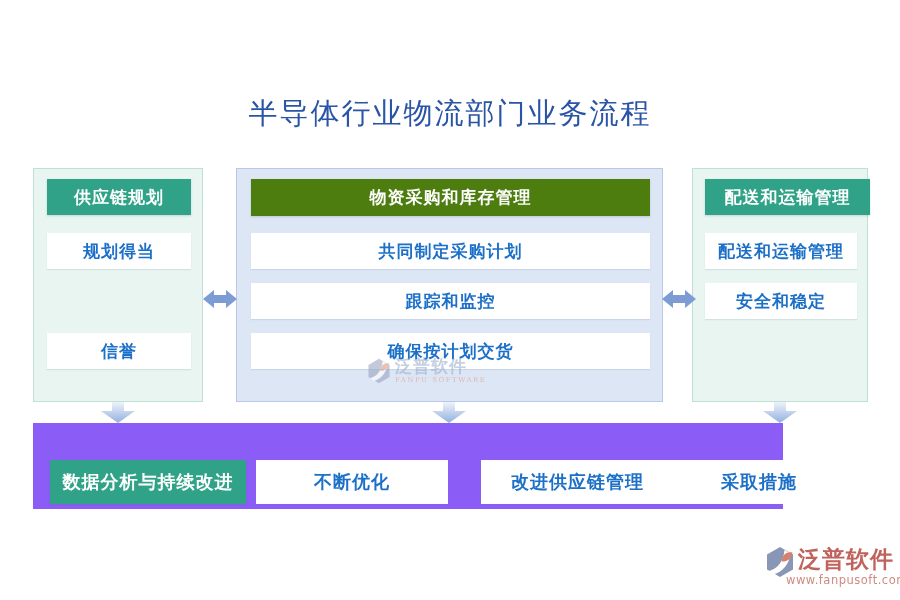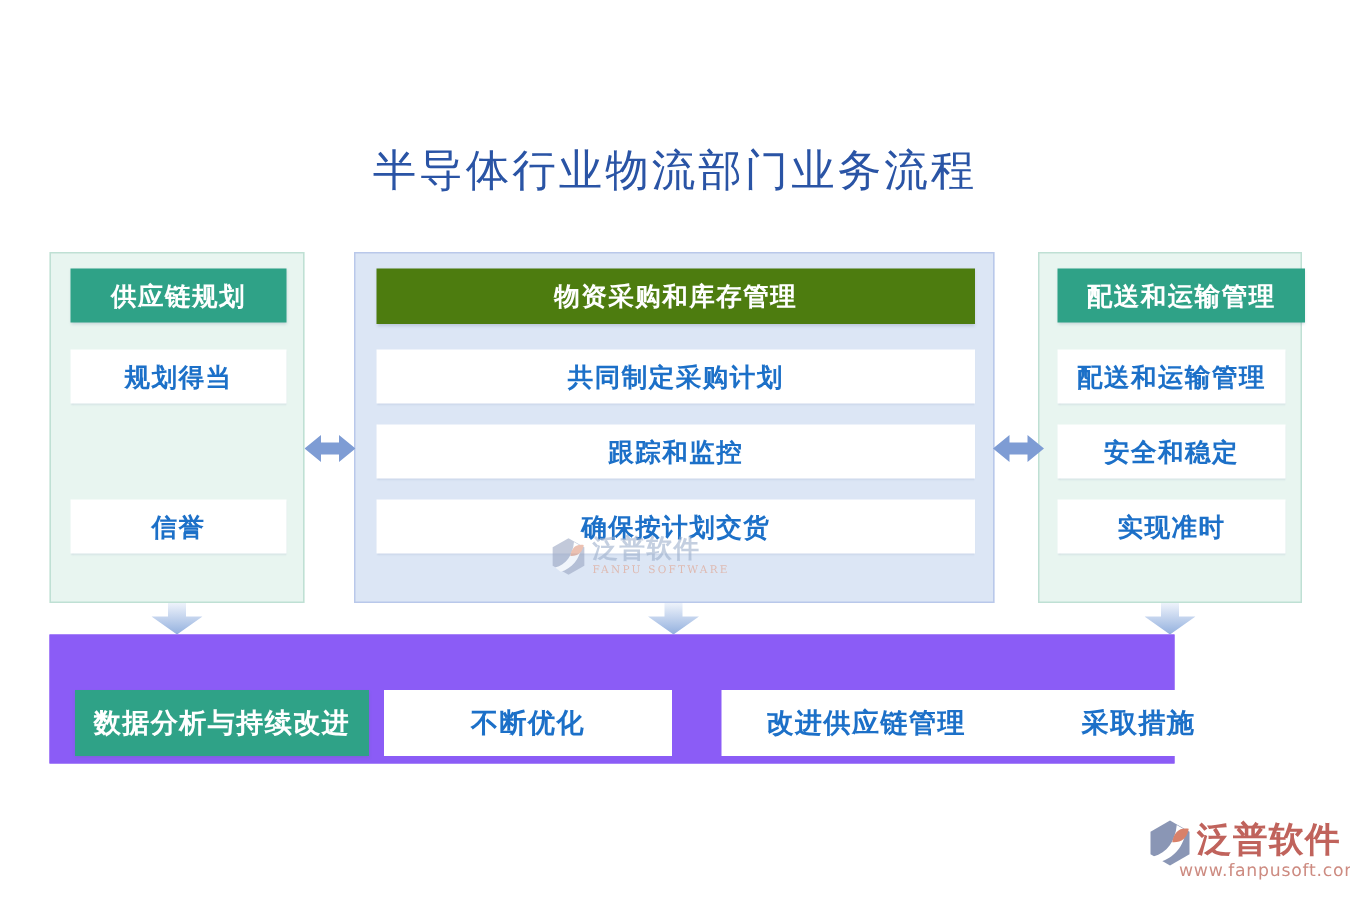--- a/index.html
+++ b/index.html
@@ -70,21 +70,20 @@
     <div class="hdr b" style="left:14px;top:10px;width:399px;height:37px;">物资采购和库存管理</div>
     <div class="node" style="left:14px;top:64px;width:399px;height:36px;">共同制定采购计划</div>
     <div class="node" style="left:14px;top:114px;width:399px;height:36px;">跟踪和监控</div>
     <div class="node" style="left:14px;top:164px;width:399px;height:36px;">确保按计划交货</div>
   </section>
 
   <section class="panel green" style="left:692px;top:168px;width:176px;height:234px;">
     <div class="hdr g" style="left:12px;top:10px;width:165px;height:36px;">配送和运输管理</div>
     <div class="node" style="left:12px;top:64px;width:152px;height:36px;">配送和运输管理</div>
     <div class="node" style="left:12px;top:114px;width:152px;height:36px;">安全和稳定</div>
-    <div class="node" style="left:12px;top:164px;width:152px;height:36px;">实现准时</div>
   </section>
 
   <div class="arrow" style="left:203px;top:287px;">
     <svg width="34" height="24" viewBox="0 0 34 24">
       <path d="M0 12 L11 3 L11 8 L23 8 L23 3 L34 12 L23 21 L23 16 L11 16 L11 21 Z" fill="#7e9cd4"></path>
     </svg>
   </div>
   <div class="arrow" style="left:662px;top:287px;">
     <svg width="34" height="24" viewBox="0 0 34 24">
       <path d="M0 12 L11 3 L11 8 L23 8 L23 3 L34 12 L23 21 L23 16 L11 16 L11 21 Z" fill="#7e9cd4"></path>

